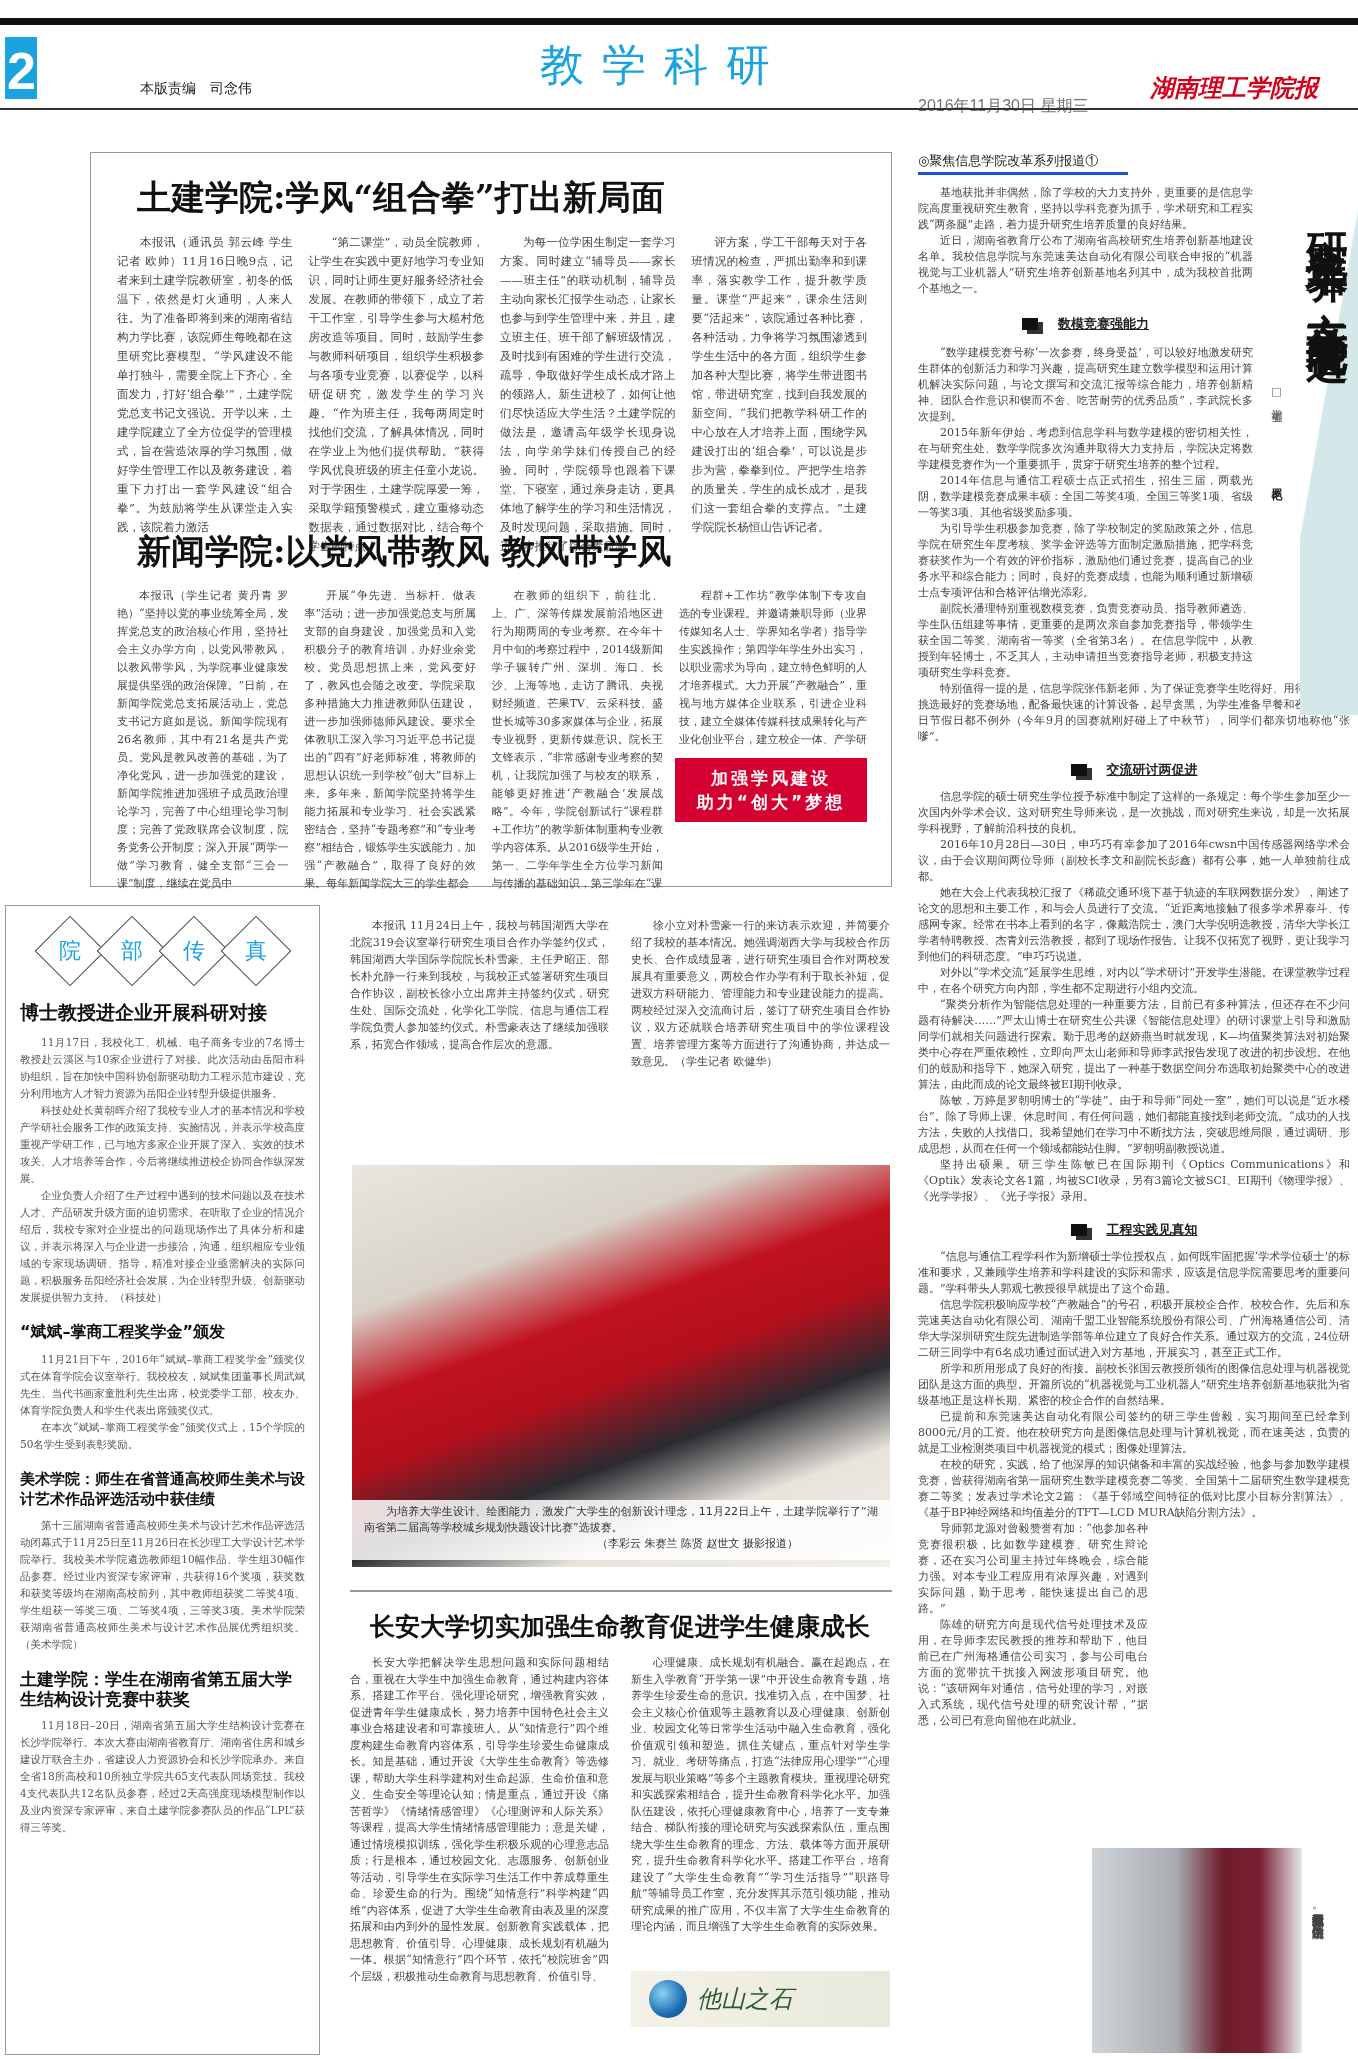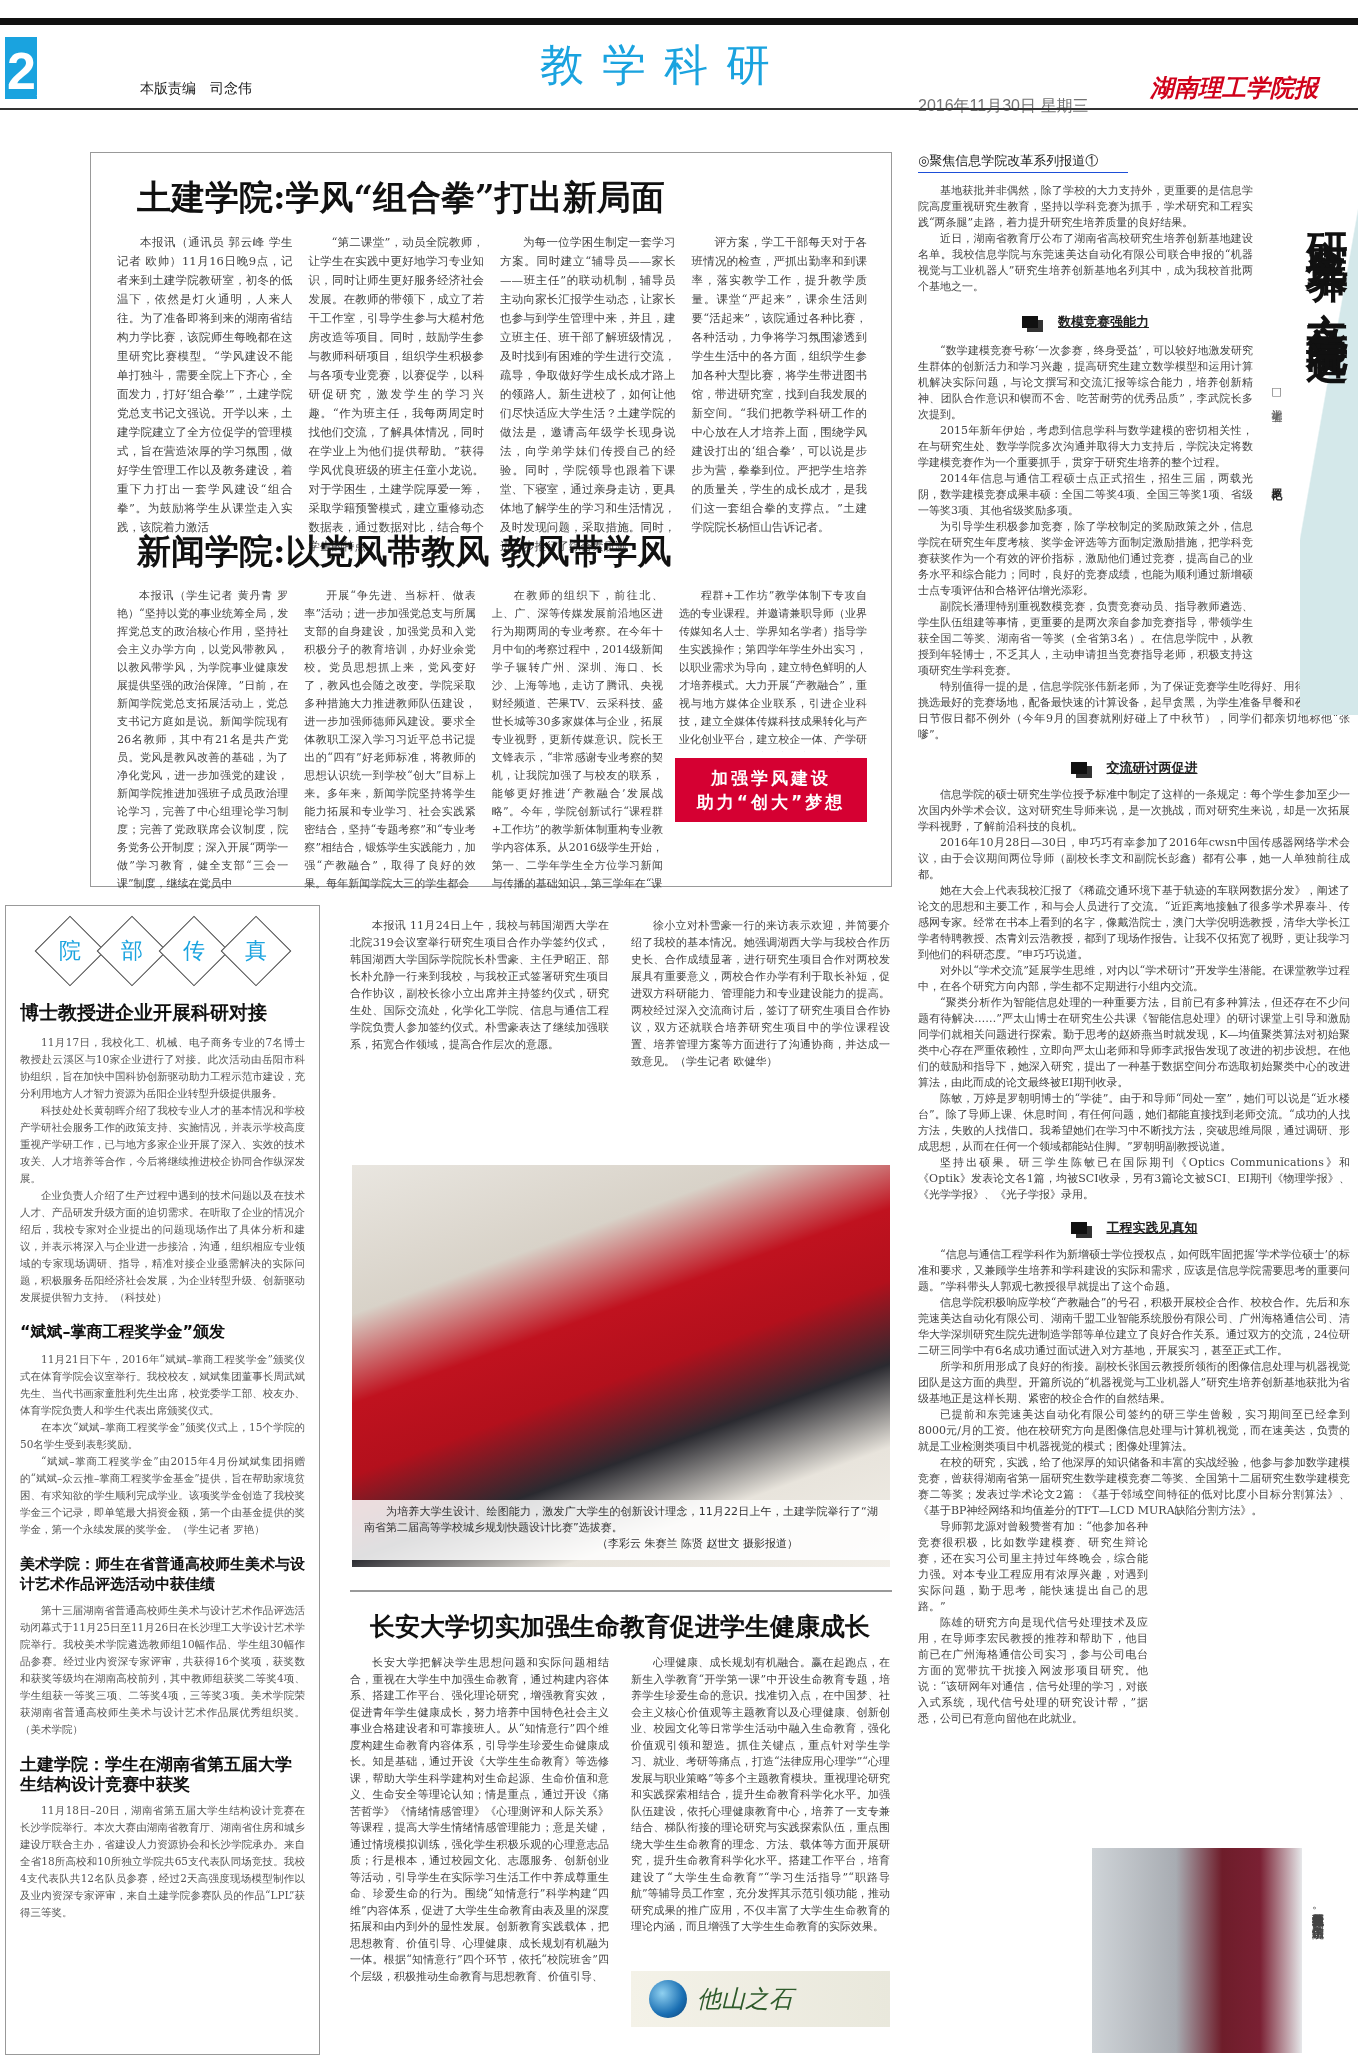--- a/index.html
+++ b/index.html
@@ -59,21 +59,21 @@
       <p class="body" style="font-size:11px;line-height:18px;height:165px;overflow:hidden">程群+工作坊”教学体制下专攻自选的专业课程。并邀请兼职导师（业界传媒知名人士、学界知名学者）指导学生实践操作；第四学年学生外出实习，以职业需求为导向，建立特色鲜明的人才培养模式。大力开展“产教融合”，重视与地方媒体企业联系，引进企业科技，建立全媒体传媒科技成果转化与产业化创业平台，建立校企一体、产学研一体的现代传媒综合实验实训中心。</p>
       <div class="banner" style="margin-top:6px;margin-left:-4px;width:192px">
         <div>加强学风建设</div>
         <div>助力“创大”梦想</div>
       </div>
     </div>
   </div>
 </div>
 
 <div class="abs" style="left:918px;top:152px;width:440px">
-  <div style="font-family:'DejaVu Serif',serif;font-size:13px;color:#222;border-bottom:1px solid #1d4ed8;width:210px;padding-bottom:2px">◎聚焦信息学院改革系列报道①</div>
+  <div style="font-family:'DejaVu Serif',serif;font-size:13px;color:#222;border-bottom:3px solid #1d4ed8;width:210px;padding-bottom:2px">◎聚焦信息学院改革系列报道①</div>
   <div style="width:335px;margin-top:10px">
     <p class="body" style="font-size:11px;line-height:16px">基地获批并非偶然，除了学校的大力支持外，更重要的是信息学院高度重视研究生教育，坚持以学科竞赛为抓手，学术研究和工程实践“两条腿”走路，着力提升研究生培养质量的良好结果。</p>
     <p class="body" style="font-size:11px;line-height:16px">近日，湖南省教育厅公布了湖南省高校研究生培养创新基地建设名单。我校信息学院与东莞速美达自动化有限公司联合申报的“机器视觉与工业机器人”研究生培养创新基地名列其中，成为我校首批两个基地之一。</p>
     <div class="sub" style="margin:18px 0 12px">
         <span class="sq"></span>
         <span>数模竞赛强能力</span>
       </div>
     <p class="body" style="font-size:11px;line-height:16px">“数学建模竞赛号称‘一次参赛，终身受益’，可以较好地激发研究生群体的创新活力和学习兴趣，提高研究生建立数学模型和运用计算机解决实际问题，与论文撰写和交流汇报等综合能力，培养创新精神、团队合作意识和锲而不舍、吃苦耐劳的优秀品质”，李武院长多次提到。</p>
     <p class="body" style="font-size:11px;line-height:16px">2015年新年伊始，考虑到信息学科与数学建模的密切相关性，在与研究生处、数学学院多次沟通并取得大力支持后，学院决定将数学建模竞赛作为一个重要抓手，贯穿于研究生培养的整个过程。</p>
     <p class="body" style="font-size:11px;line-height:16px">2014年信息与通信工程硕士点正式招生，招生三届，两载光阴，数学建模竞赛成果丰硕：全国二等奖4项、全国三等奖1项、省级一等奖3项、其他省级奖励多项。</p>
@@ -132,21 +132,20 @@
         <span>真</span>
       </div>
   </div>
   <div class="lh" style="font-size:19px;margin-bottom:8px">博士教授进企业开展科研对接</div>
   <p class="body" style="font-size:10.5px;line-height:17px;color:#555">11月17日，我校化工、机械、电子商务专业的7名博士教授赴云溪区与10家企业进行了对接。此次活动由岳阳市科协组织，旨在加快中国科协创新驱动助力工程示范市建设，充分利用地方人才智力资源为岳阳企业转型升级提供服务。</p>
   <p class="body" style="font-size:10.5px;line-height:17px;color:#555">科技处处长黄朝晖介绍了我校专业人才的基本情况和学校产学研社会服务工作的政策支持、实施情况，并表示学校高度重视产学研工作，已与地方多家企业开展了深入、实效的技术攻关、人才培养等合作，今后将继续推进校企协同合作纵深发展。</p>
   <p class="body" style="font-size:10.5px;line-height:17px;color:#555">企业负责人介绍了生产过程中遇到的技术问题以及在技术人才、产品研发升级方面的迫切需求。在听取了企业的情况介绍后，我校专家对企业提出的问题现场作出了具体分析和建议，并表示将深入与企业进一步接洽，沟通，组织相应专业领域的专家现场调研、指导，精准对接企业亟需解决的实际问题，积极服务岳阳经济社会发展，为企业转型升级、创新驱动发展提供智力支持。（科技处）</p>
   <div class="lh" style="font-size:16px;margin:16px 0 8px">“斌斌–掌商工程奖学金”颁发</div>
   <p class="body" style="font-size:10.5px;line-height:17px;color:#555">11月21日下午，2016年“斌斌–掌商工程奖学金”颁奖仪式在体育学院会议室举行。我校校友，斌斌集团董事长周武斌先生、当代书画家童胜利先生出席，校党委学工部、校友办、体育学院负责人和学生代表出席颁奖仪式。</p>
   <p class="body" style="font-size:10.5px;line-height:17px;color:#555">在本次“斌斌–掌商工程奖学金”颁奖仪式上，15个学院的50名学生受到表彰奖励。</p>
-  <p class="body" style="font-size:10.5px;line-height:17px;color:#555">“斌斌–掌商工程奖学金”由2015年4月份斌斌集团捐赠的“斌斌–众云推–掌商工程奖学金基金”提供，旨在帮助家境贫困、有求知欲的学生顺利完成学业。该项奖学金创造了我校奖学金三个记录，即单笔最大捐资金额，第一个由基金提供的奖学金，第一个永续发展的奖学金。（学生记者 罗艳）</p>
   <div class="lh" style="font-size:15px;margin:16px 0 8px;line-height:20px">美术学院：师生在省普通高校师生美术与设计艺术作品评选活动中获佳绩</div>
   <p class="body" style="font-size:10.5px;line-height:17px;color:#555">第十三届湖南省普通高校师生美术与设计艺术作品评选活动闭幕式于11月25日至11月26日在长沙理工大学设计艺术学院举行。我校美术学院遴选教师组10幅作品、学生组30幅作品参赛。经过业内资深专家评审，共获得16个奖项，获奖数和获奖等级均在湖南高校前列，其中教师组获奖二等奖4项、学生组获一等奖三项、二等奖4项，三等奖3项。美术学院荣获湖南省普通高校师生美术与设计艺术作品展优秀组织奖。（美术学院）</p>
   <div class="lh" style="font-size:17px;margin:16px 0 8px;line-height:20px">土建学院：学生在湖南省第五届大学生结构设计竞赛中获奖</div>
   <p class="body" style="font-size:10.5px;line-height:17px;color:#555">11月18日–20日，湖南省第五届大学生结构设计竞赛在长沙学院举行。本次大赛由湖南省教育厅、湖南省住房和城乡建设厅联合主办，省建设人力资源协会和长沙学院承办。来自全省18所高校和10所独立学院共65支代表队同场竞技。我校4支代表队共12名队员参赛，经过2天高强度现场模型制作以及业内资深专家评审，来自土建学院参赛队员的作品“LPL”获得三等奖。</p>
 </div>
 
 <div class="abs" style="left:350px;top:905px;width:540px">
   <div class="cols" style="margin-top:12px;grid-template-columns:1fr 1fr;column-gap:22px">
     <p class="body" style="font-size:11px;line-height:17px">本报讯 11月24日上午，我校与韩国湖西大学在北院319会议室举行研究生项目合作办学签约仪式，韩国湖西大学国际学院院长朴雪豪、主任尹昭正、部长朴允静一行来到我校，与我校正式签署研究生项目合作协议，副校长徐小立出席并主持签约仪式，研究生处、国际交流处，化学化工学院、信息与通信工程学院负责人参加签约仪式。朴雪豪表达了继续加强联系，拓宽合作领域，提高合作层次的意愿。</p>
     <p class="body" style="font-size:11px;line-height:17px">徐小立对朴雪豪一行的来访表示欢迎，并简要介绍了我校的基本情况。她强调湖西大学与我校合作历史长、合作成绩显著，进行研究生项目合作对两校发展具有重要意义，两校合作办学有利于取长补短，促进双方科研能力、管理能力和专业建设能力的提高。两校经过深入交流商讨后，签订了研究生项目合作协议，双方还就联合培养研究生项目中的学位课程设置、培养管理方案等方面进行了沟通协商，并达成一致意见。（学生记者 欧健华）</p>

